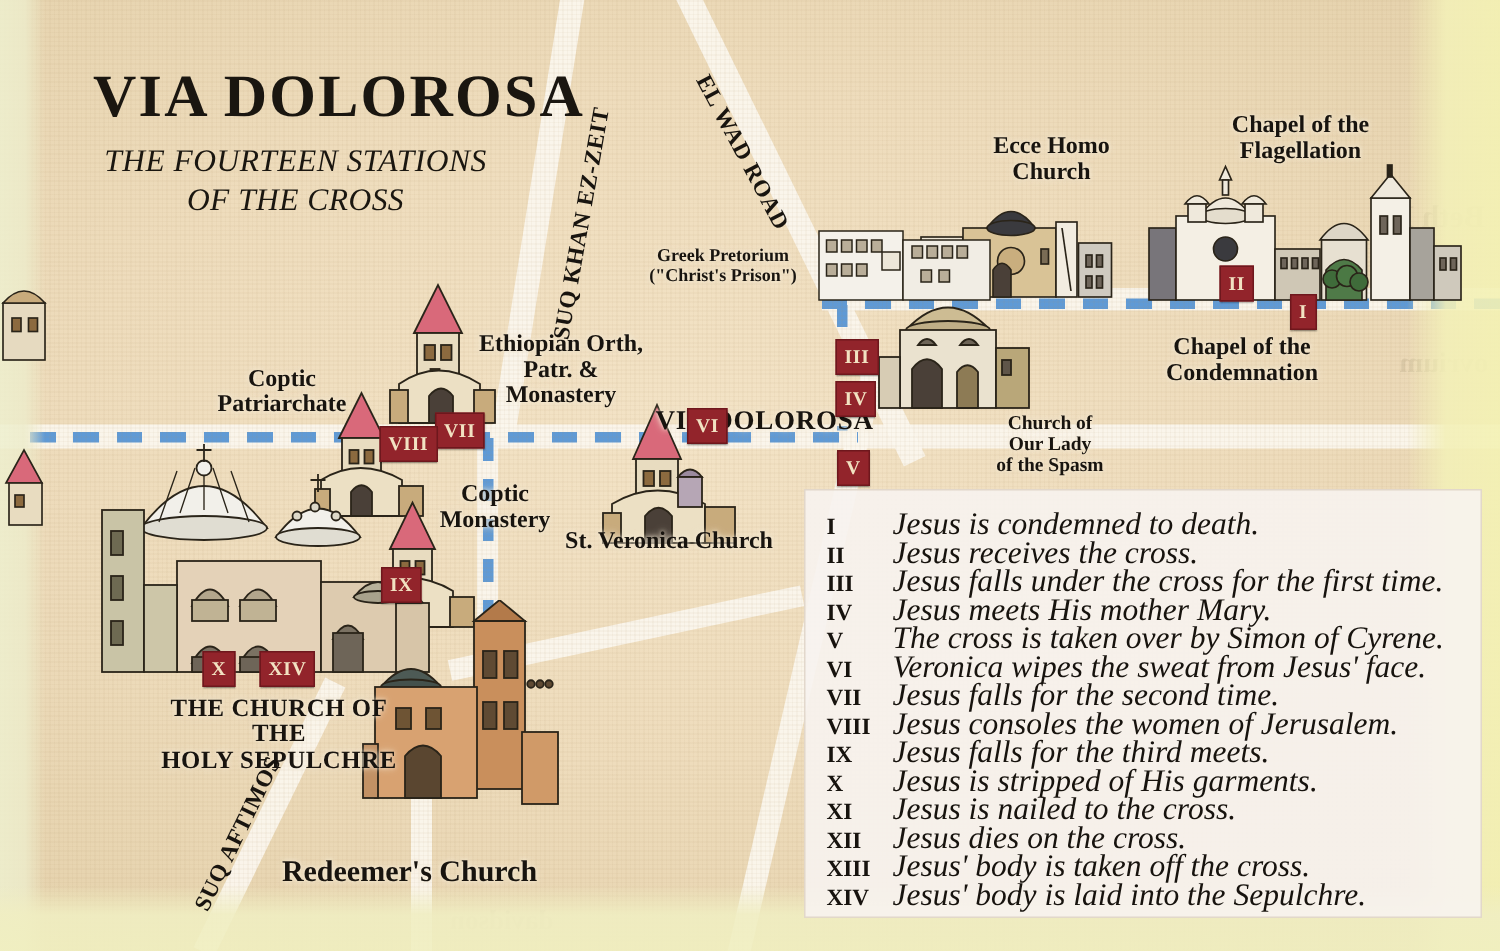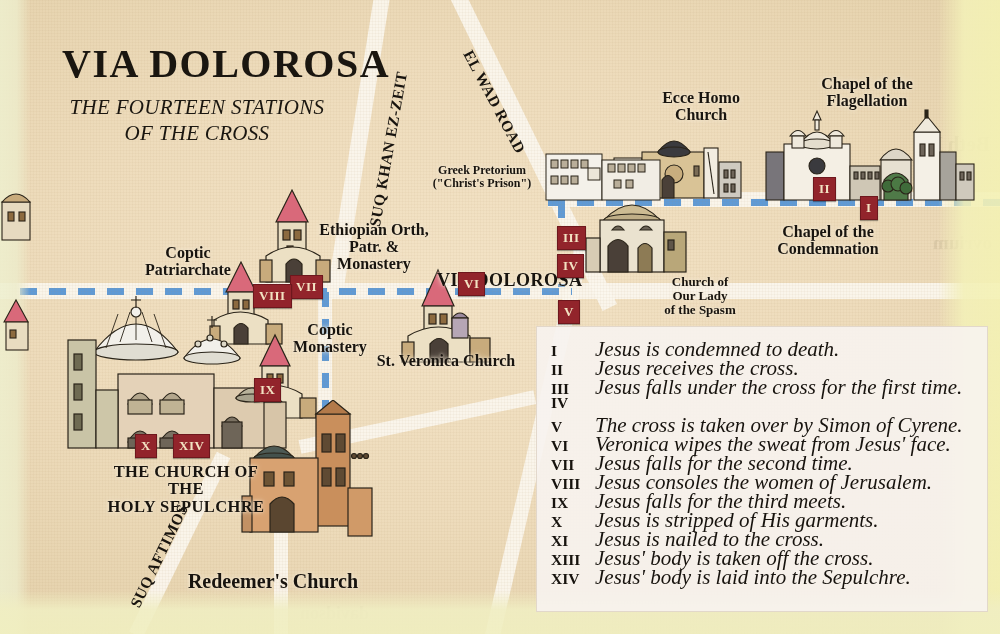--- a/index.html
+++ b/index.html
@@ -427,20 +427,21 @@
         <div class="lrow">
           <div class="lnum">II</div>
           <div class="ltxt">Jesus receives the cross.</div>
         </div>
         <div class="lrow">
           <div class="lnum">III</div>
           <div class="ltxt">Jesus falls under the cross for the first time.</div>
         </div>
         <div class="lrow">
           <div class="lnum">IV</div>
+          <div class="ltxt">Jesus meets His mother Mary.</div>
         </div>
         <div class="lrow">
           <div class="lnum">V</div>
           <div class="ltxt">The cross is taken over by Simon of Cyrene.</div>
         </div>
         <div class="lrow">
           <div class="lnum">VI</div>
           <div class="ltxt">Veronica wipes the sweat from Jesus' face.</div>
         </div>
         <div class="lrow">
@@ -455,20 +456,24 @@
           <div class="lnum">IX</div>
           <div class="ltxt">Jesus falls for the third meets.</div>
         </div>
         <div class="lrow">
           <div class="lnum">X</div>
           <div class="ltxt">Jesus is stripped of His garments.</div>
         </div>
         <div class="lrow">
           <div class="lnum">XI</div>
           <div class="ltxt">Jesus is nailed to the cross.</div>
+        </div>
+        <div class="lrow">
+          <div class="lnum">XII</div>
+          <div class="ltxt">Jesus dies on the cross.</div>
         </div>
         <div class="lrow">
           <div class="lnum">XIII</div>
           <div class="ltxt">Jesus' body is taken off the cross.</div>
         </div>
         <div class="lrow">
           <div class="lnum">XIV</div>
           <div class="ltxt">Jesus' body is laid into the Sepulchre.</div>
         </div>
       </div>

